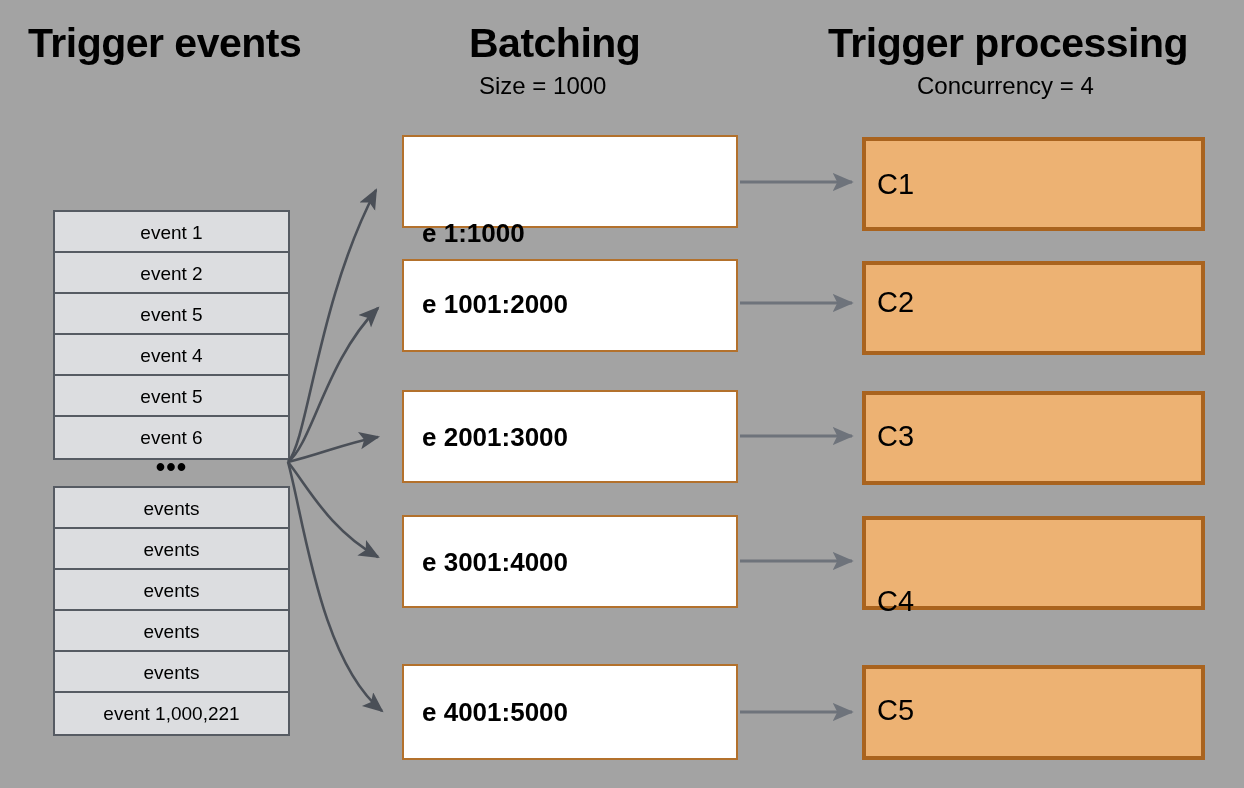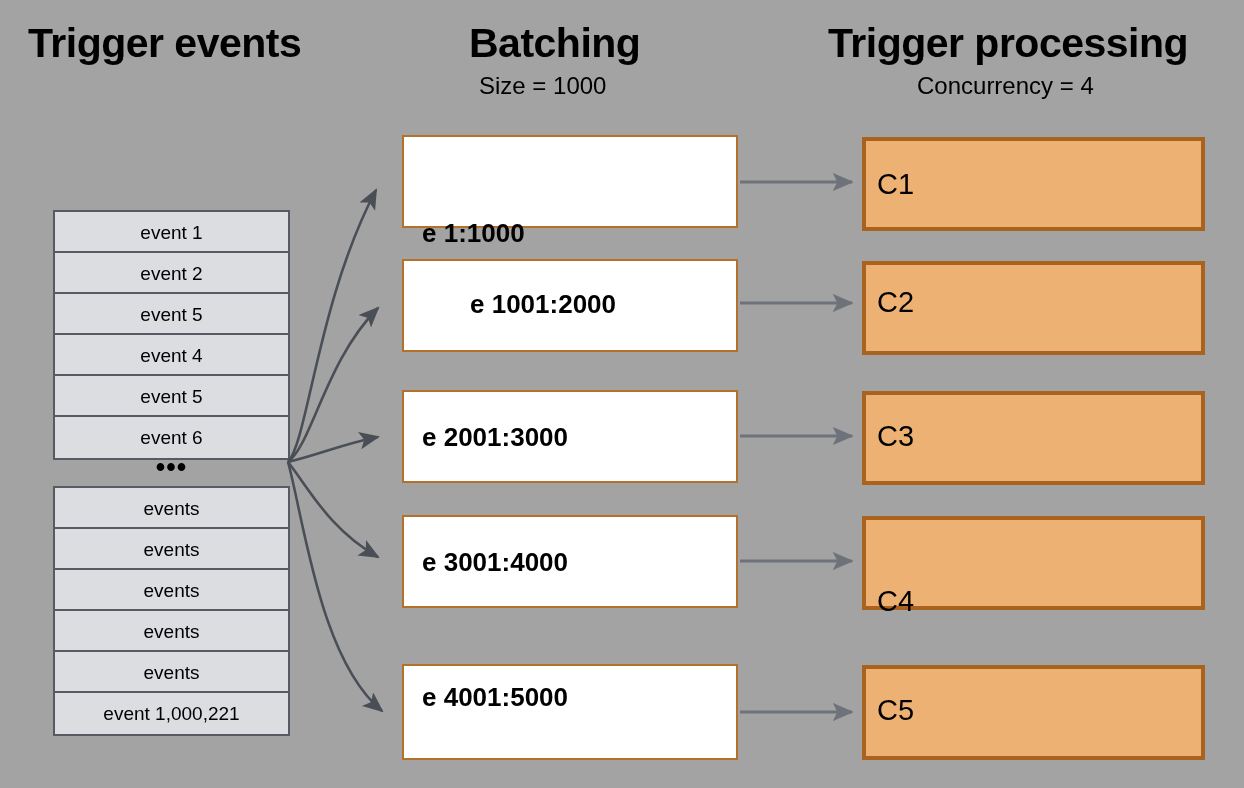--- a/index.html
+++ b/index.html
@@ -179,30 +179,30 @@
     <div class="event-row">events</div>
     <div class="event-row">events</div>
     <div class="event-row">events</div>
     <div class="event-row">event 1,000,221</div>
   </div>
 
   <div class="batch-box" style="top:135px;height:93px;"></div>
   <div class="batch-label" style="left:422px;top:170px;margin-top:48px;">e 1:1000</div>
 
   <div class="batch-box" style="top:259px;height:93px;"></div>
-  <div class="batch-label" style="left:422px;top:289px;margin-left:48px;">e 1001:2000</div>
+  <div class="batch-label" style="left:422px;top:289px;">e 1001:2000</div>
 
   <div class="batch-box" style="top:390px;height:93px;"></div>
   <div class="batch-label" style="left:422px;top:422px;">e 2001:3000</div>
 
   <div class="batch-box" style="top:515px;height:93px;"></div>
   <div class="batch-label" style="left:422px;top:547px;">e 3001:4000</div>
 
   <div class="batch-box" style="top:664px;height:96px;"></div>
-  <div class="batch-label" style="left:422px;top:682px;">e 4001:5000</div>
+  <div class="batch-label" style="left:422px;top:697px;">e 4001:5000</div>
 
   <div class="conc-box" style="top:137px;height:94px;"></div>
   <div class="conc-label" style="left:877px;top:168px;">C1</div>
 
   <div class="conc-box" style="top:261px;height:94px;"></div>
   <div class="conc-label" style="left:877px;top:286px;">C2</div>
 
   <div class="conc-box" style="top:391px;height:94px;"></div>
   <div class="conc-label" style="left:877px;top:420px;">C3</div>
 

